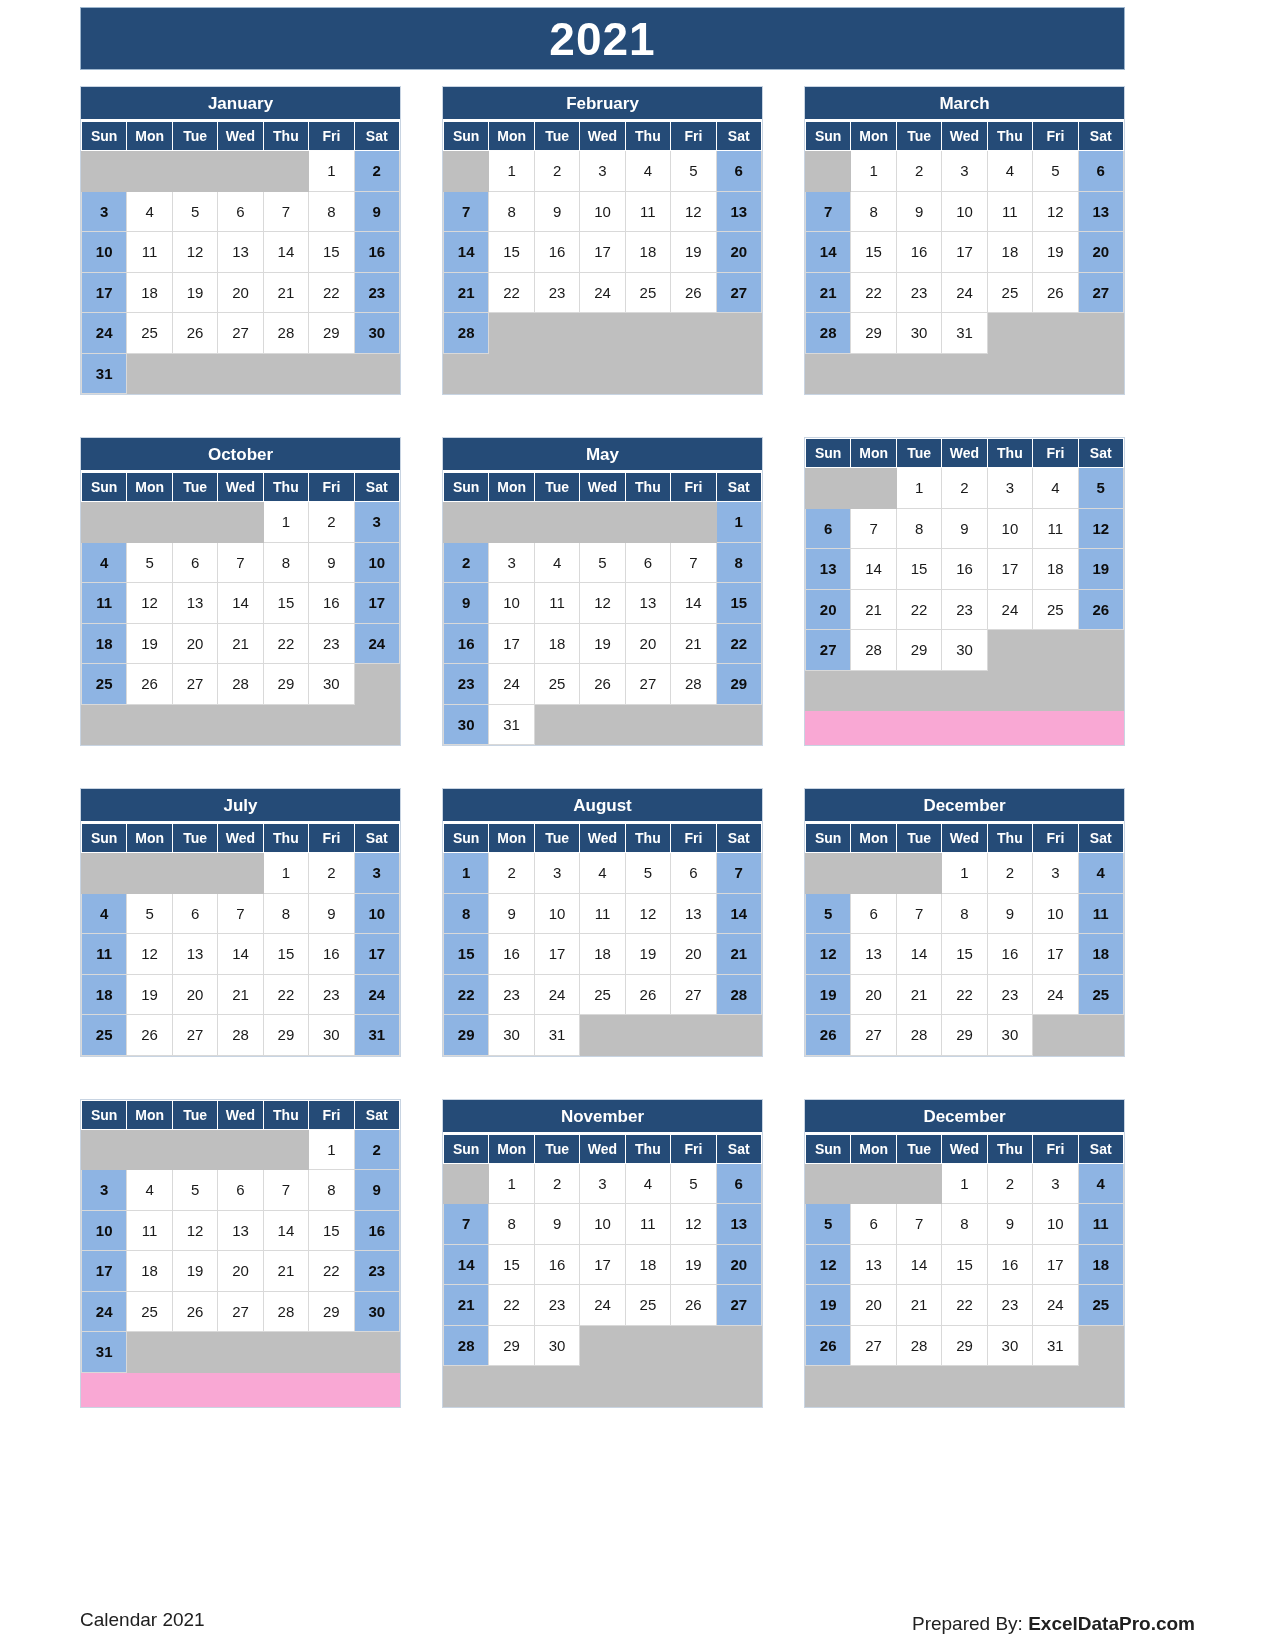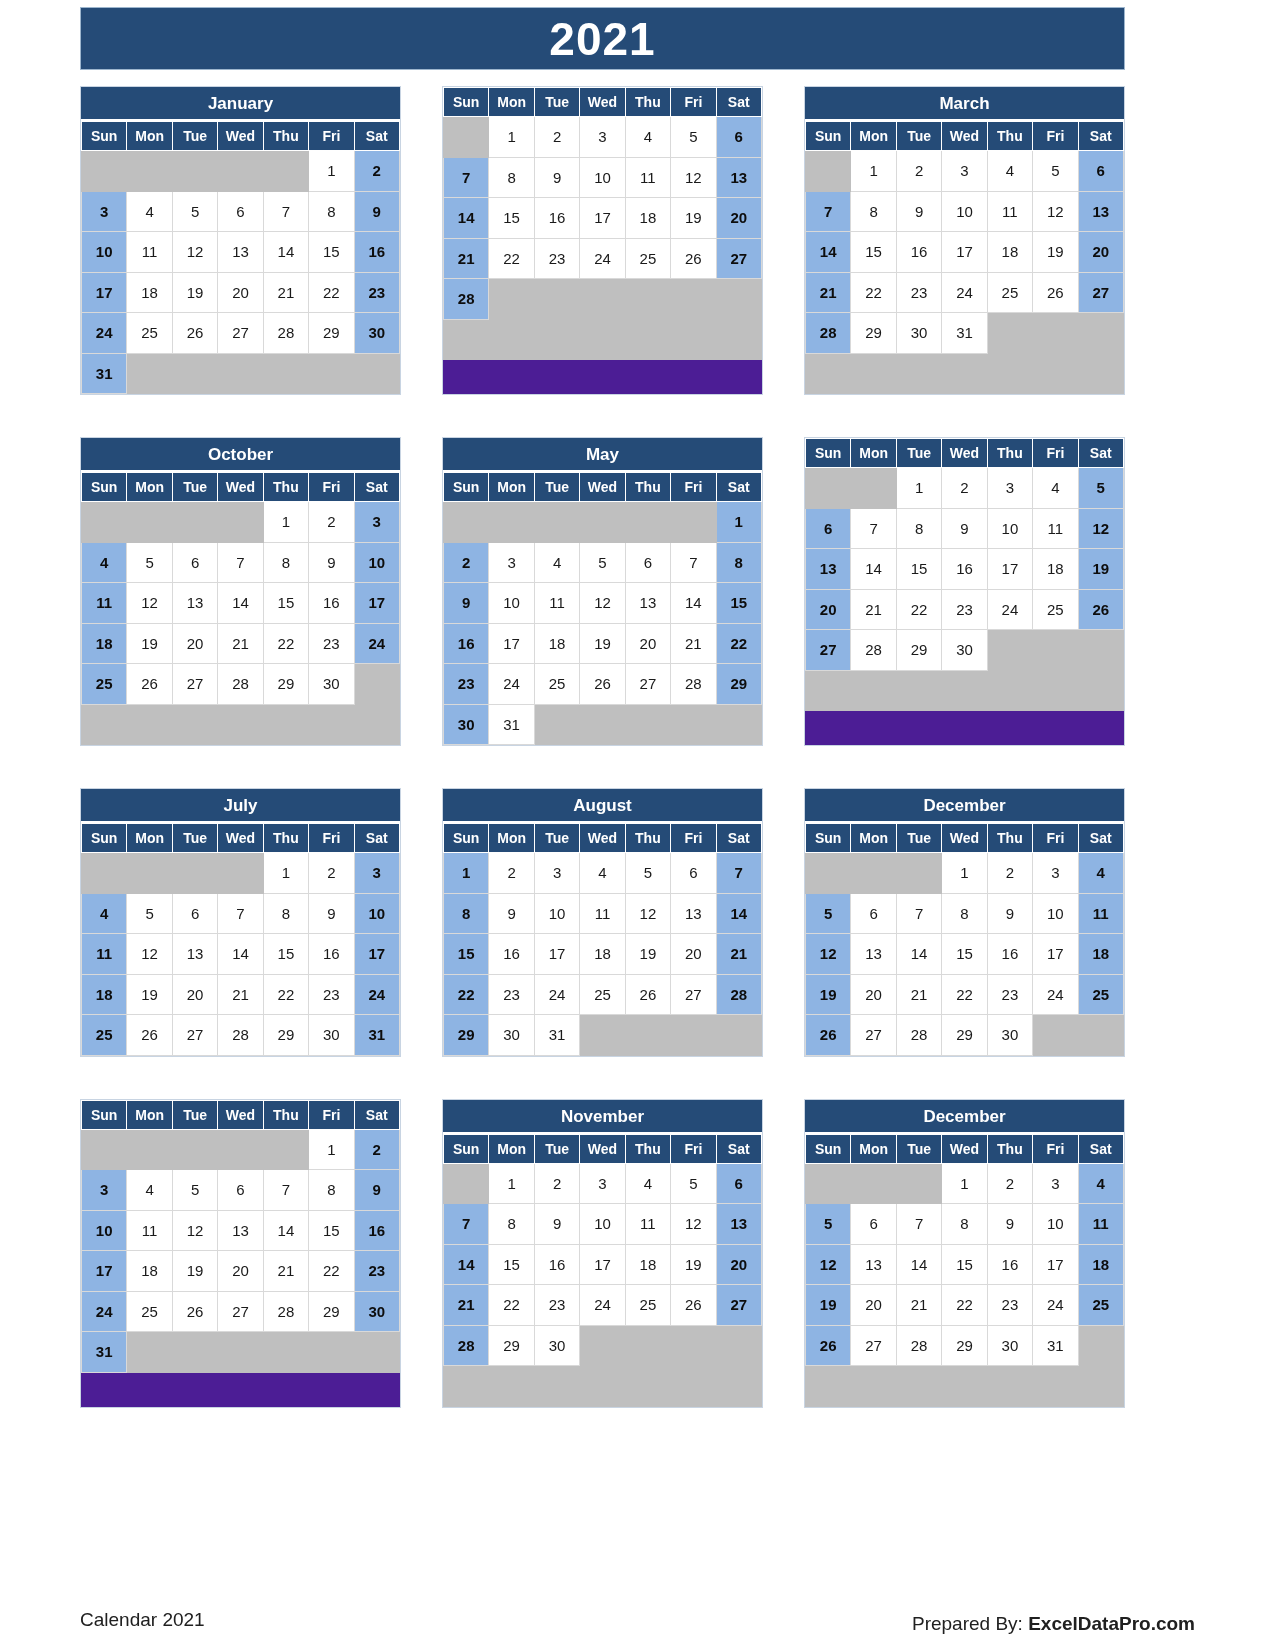--- a/index.html
+++ b/index.html
@@ -55,21 +55,21 @@
     display: flex;
     justify-content: flex-start;
     padding-left: 80px;
     padding-right: 80px;
     gap: 41px;
     margin-bottom: 42px;
   }
   .month-block {
     width: 321px;
     box-sizing: border-box;
-    background: #4c1d95;
+    background: #f9a8d4;
     border: 1px solid #C8D4E2;
   }
 
   .month-title {
     background: #254B77;
     color: #FFFFFF;
     font-size: 17px;
     font-weight: bold;
     text-align: center;
     height: 34px;
@@ -211,20 +211,21 @@
                 <td class="empty"></td>
                 <td class="empty"></td>
                 <td class="empty"></td>
                 <td class="empty"></td>
                 <td class="empty"></td>
               </tr>
             </tbody>
           </table>
         </div>
         <div class="month-block">
+          <div class="month-title">February</div>
           <table class="month-table">
             <thead>
               <tr>
                 <th>Sun</th>
                 <th>Mon</th>
                 <th>Tue</th>
                 <th>Wed</th>
                 <th>Thu</th>
                 <th>Fri</th>
                 <th>Sat</th>

